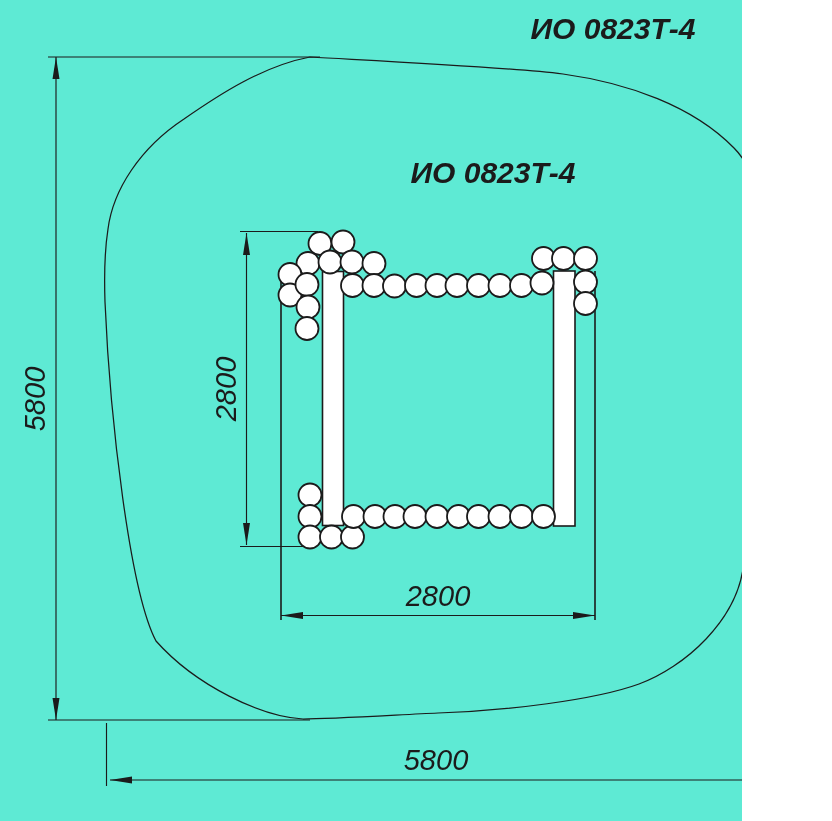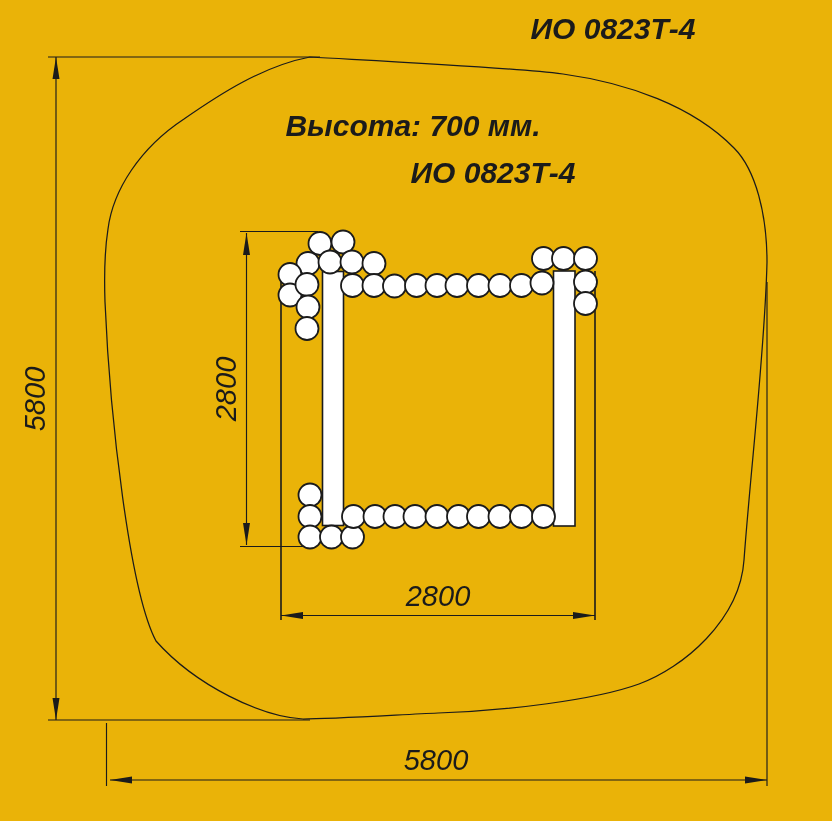--- a/index.html
+++ b/index.html
@@ -1,17 +1,17 @@
 <!DOCTYPE html>
 <html><head>
 <meta charset="utf-8">
 <style>
   html,body{margin:0;padding:0;background:#ffffff;}
   .stage{
-    position:relative;width:832px;height:821px;background:#eab308;overflow:hidden;
+    position:relative;width:742px;height:821px;background:#5eead4;overflow:hidden;
     font-family:"Liberation Sans", sans-serif;
   }
   .stage svg{position:absolute;left:0;top:0;}
   .lbl,.dim{
     position:absolute;white-space:nowrap;color:#1b1b1b;
     transform:translate(-50%,-50%);
     font-style:italic;line-height:1;
   }
   .lbl{font-weight:bold;font-size:30px;}
   .dim{font-weight:normal;font-size:29px;}
@@ -88,20 +88,19 @@
       <circle cx="415" cy="516.5" r="11.5" fill="#ffffff" stroke="#1b1b1b" stroke-width="1.8"></circle>
       <circle cx="437" cy="516.5" r="11.5" fill="#ffffff" stroke="#1b1b1b" stroke-width="1.8"></circle>
       <circle cx="458.5" cy="516.5" r="11.5" fill="#ffffff" stroke="#1b1b1b" stroke-width="1.8"></circle>
       <circle cx="478.5" cy="516.5" r="11.5" fill="#ffffff" stroke="#1b1b1b" stroke-width="1.8"></circle>
       <circle cx="500" cy="516.5" r="11.5" fill="#ffffff" stroke="#1b1b1b" stroke-width="1.8"></circle>
       <circle cx="521.5" cy="516.5" r="11.5" fill="#ffffff" stroke="#1b1b1b" stroke-width="1.8"></circle>
       <circle cx="543.5" cy="516.5" r="11.5" fill="#ffffff" stroke="#1b1b1b" stroke-width="1.8"></circle>
     </svg>
 
   <div class="lbl lbl-corner">ИО 0823Т-4</div>
-  <div class="lbl lbl-note1">Высота: 700 мм.</div>
   <div class="lbl lbl-note2">ИО 0823Т-4</div>
 
   <div class="dim dim-zone-h">5800</div>
   <div class="dim dim-zone-w">5800</div>
   <div class="dim dim-frame-h">2800</div>
   <div class="dim dim-frame-w">2800</div>
 </div>
 
 </body></html>

